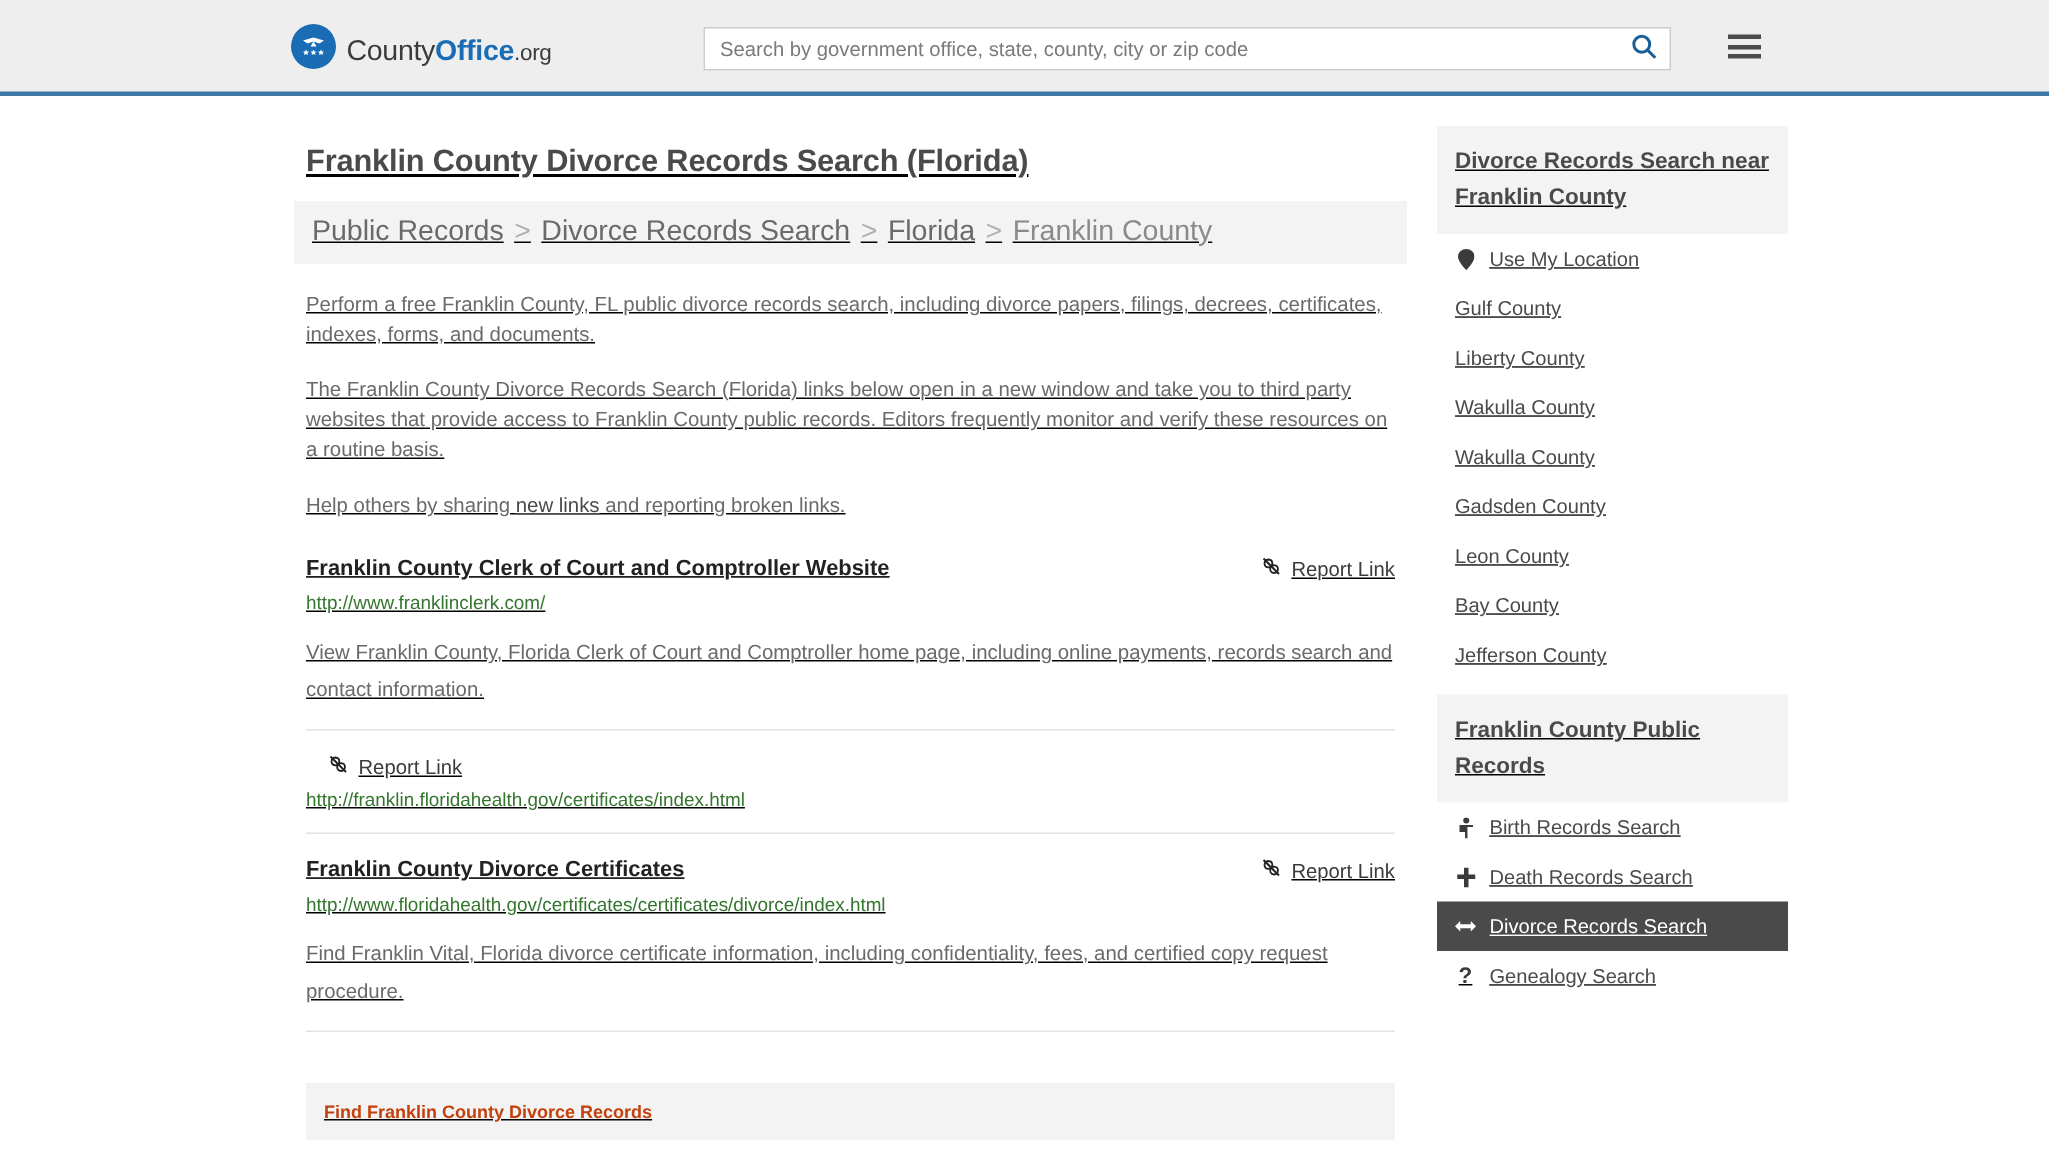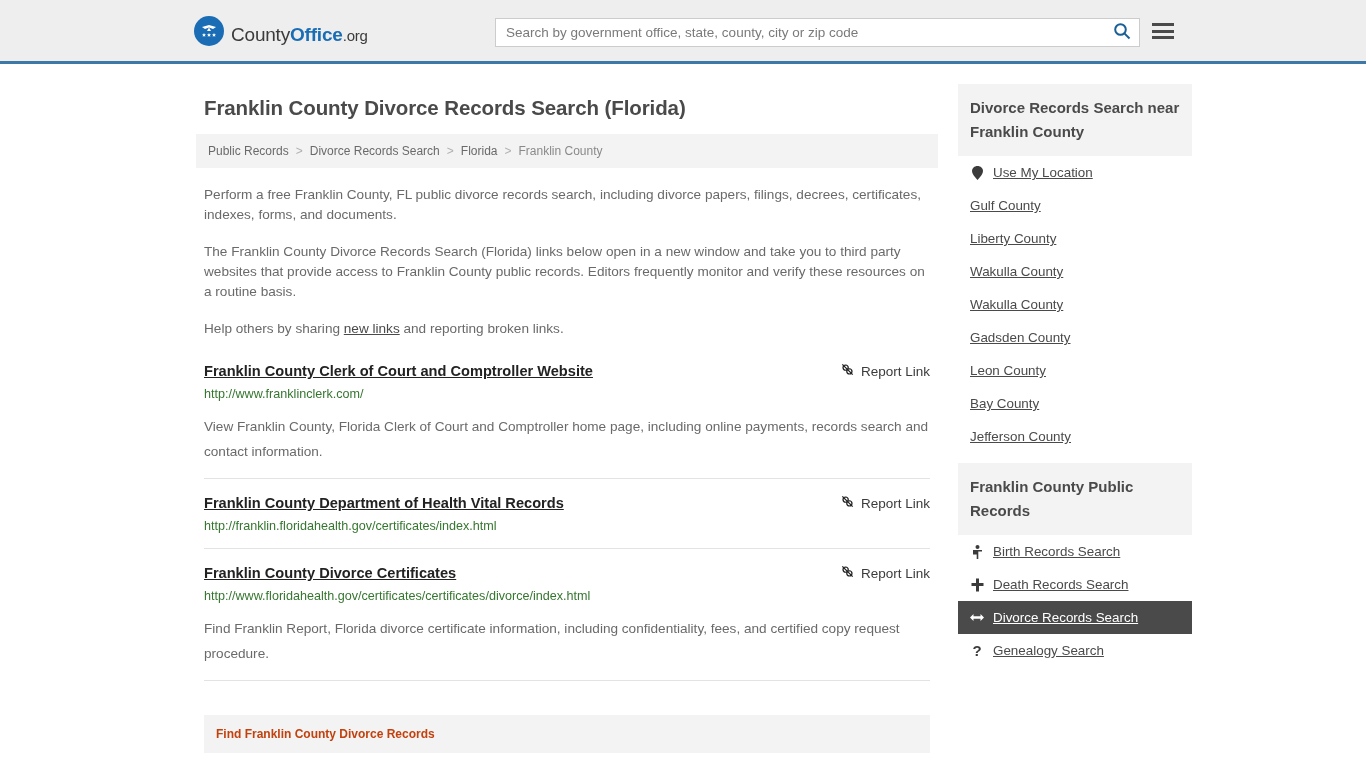--- a/index.html
+++ b/index.html
@@ -41,21 +41,21 @@
     font-size: 19px;
     letter-spacing: -0.2px;
     white-space: nowrap;
   }
   .logo-text .t1 { color: #3b3b3b; }
   .logo-text .t2 { color: #1a6db5; font-weight: bold; }
   .logo-text .t3 { color: #3b3b3b; font-size: 15px; }
 
   .search-wrap {
     position: absolute;
-    left: 495px;
+    left: 469px;
     top: 18px;
     width: 645px;
     height: 29px;
     background: #ffffff;
     border: 1px solid #cccccc;
     display: flex;
     align-items: center;
   }
   .search-input {
     flex: 1;
@@ -88,20 +88,21 @@
     display: block; height: 3px; width: 22px;
     background: #4a4a4a;
   }
 
   
   .page {
     width: 1297px;
     padding: 0 0 0 0;
     display: flex;
     position: relative;
+    text-decoration: underline;
   }
   .content-col {
     width: 742px;
     margin-left: 196px;
     padding-top: 20px;
   }
   .side-col {
     width: 234px;
     margin-left: 20px;
     padding-top: 20px;
@@ -111,21 +112,21 @@
     font-size: 20.5px;
     color: #4a4a4a;
     margin: 12px 0 14px 8px;
     font-weight: bold;
     letter-spacing: -0.1px;
   }
 
   .breadcrumb {
     background: #f3f3f3;
     padding: 10px 12px;
-    font-size: 12px;
+    font-size: 19px;
     color: #8a8a8a;
     display: flex;
     align-items: center;
     flex-wrap: wrap;
     gap: 0;
   }
   .breadcrumb a {
     color: #6a6a6a;
     text-decoration: none;
   }
@@ -312,21 +313,20 @@
                   <path d="M10 7.2 A3 3 0 0 0 7.2 10 A3 3 0 0 0 10 12.8 A3 3 0 0 0 12.8 10 A3 3 0 0 0 10 7.2 Z" fill="none" stroke="#222" stroke-width="1.3"></path>
                 </svg></span>
               <span>Report Link</span>
             </div>
           </div>
           <div class="result-url">http://www.franklinclerk.com/</div>
           <div class="result-desc">View Franklin County, Florida Clerk of Court and Comptroller home page, including online payments, records search and contact information.</div>
         </div>
         <div class="result">
           <div class="result-head">
-            <a class="result-title" href="#">Franklin County Department of Health Vital Records</a>
             <div class="report-link">
               <span><svg width="15" height="15" viewBox="0 0 16 16">
                   <path d="M2.5 2.5 L13.5 13.5" stroke="#222" stroke-width="1.4" fill="none"></path>
                   <path d="M6 3.2 A3 3 0 0 0 3.2 6 A3 3 0 0 0 6 8.8 A3 3 0 0 0 8.8 6 A3 3 0 0 0 6 3.2 Z" fill="none" stroke="#222" stroke-width="1.3"></path>
                   <path d="M10 7.2 A3 3 0 0 0 7.2 10 A3 3 0 0 0 10 12.8 A3 3 0 0 0 12.8 10 A3 3 0 0 0 10 7.2 Z" fill="none" stroke="#222" stroke-width="1.3"></path>
                 </svg></span>
               <span>Report Link</span>
             </div>
           </div>
           <div class="result-url">http://franklin.floridahealth.gov/certificates/index.html</div>
@@ -337,21 +337,21 @@
             <div class="report-link">
               <span><svg width="15" height="15" viewBox="0 0 16 16">
                   <path d="M2.5 2.5 L13.5 13.5" stroke="#222" stroke-width="1.4" fill="none"></path>
                   <path d="M6 3.2 A3 3 0 0 0 3.2 6 A3 3 0 0 0 6 8.8 A3 3 0 0 0 8.8 6 A3 3 0 0 0 6 3.2 Z" fill="none" stroke="#222" stroke-width="1.3"></path>
                   <path d="M10 7.2 A3 3 0 0 0 7.2 10 A3 3 0 0 0 10 12.8 A3 3 0 0 0 12.8 10 A3 3 0 0 0 10 7.2 Z" fill="none" stroke="#222" stroke-width="1.3"></path>
                 </svg></span>
               <span>Report Link</span>
             </div>
           </div>
           <div class="result-url">http://www.floridahealth.gov/certificates/certificates/divorce/index.html</div>
-          <div class="result-desc">Find Franklin Report, Florida divorce certificate information, including confidentiality, fees, and certified copy request procedure.</div>
+          <div class="result-desc">Find Franklin Vital, Florida divorce certificate information, including confidentiality, fees, and certified copy request procedure.</div>
         </div>
       </div>
 
     <div class="section-head">Find Franklin County Divorce Records</div>
 
   </div>
 
   <div class="side-col" id="sidebar">
       <div class="panel">
         <div class="panel-head">Divorce Records Search near Franklin County</div>

